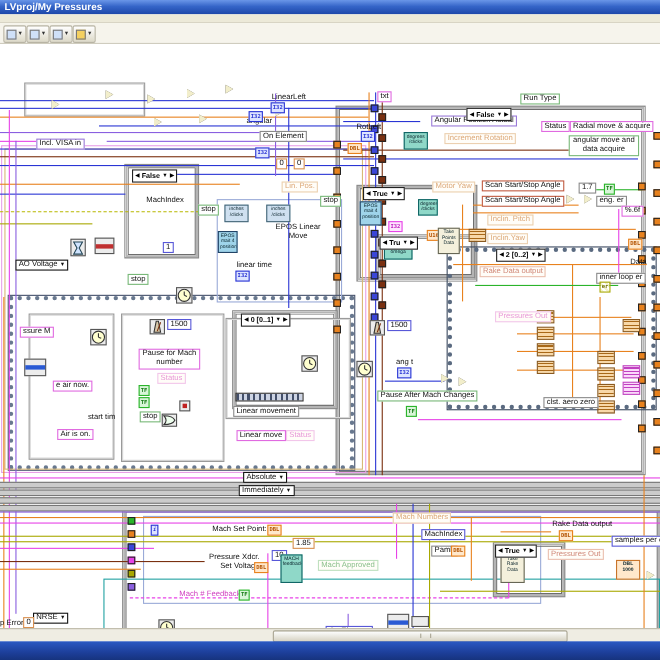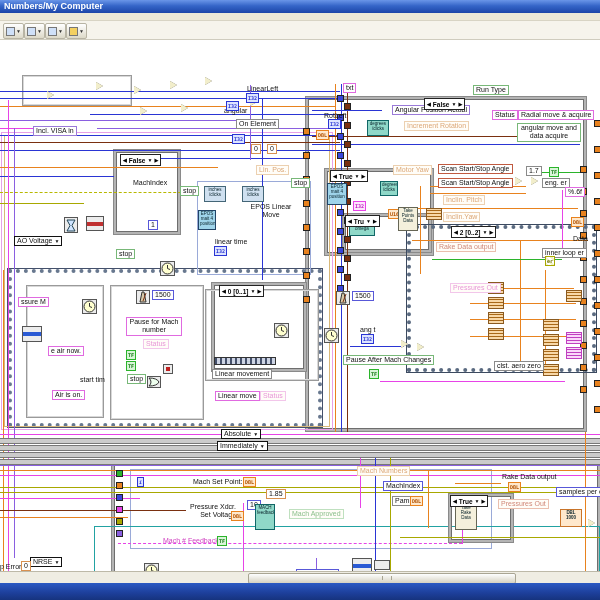--- a/index.html
+++ b/index.html
@@ -82,21 +82,21 @@
   .vi-tl{background:#8fd8c8;border-color:#166;}
   .vi-st{background:#cfe0f0;border-color:#467;}
   .vi-wh{background:#f4f0dc;border-color:#665;}
   .vi-or{background:#ffe8cc;border-color:#c8742a;font-weight:bold;}
 </style>
 </head>
 <body>
 
 <div id="screen">
   <div id="titlebar">
-    <span>Numbers/My Computer</span>
+    <span>LVproj/My Pressures</span>
   </div>
   <div id="menustrip"></div>
   <div id="toolbar">
       <div class="tbtn" style="left: 3px; top: 2px; width: 19px; height: 14px;">
         <span class="gl"></span>
         <span class="dn">▼</span>
       </div>
       <div class="tbtn" style="left: 24px; top: 2px; width: 19px; height: 14px;">
         <span class="gl"></span>
         <span class="dn">▼</span>

